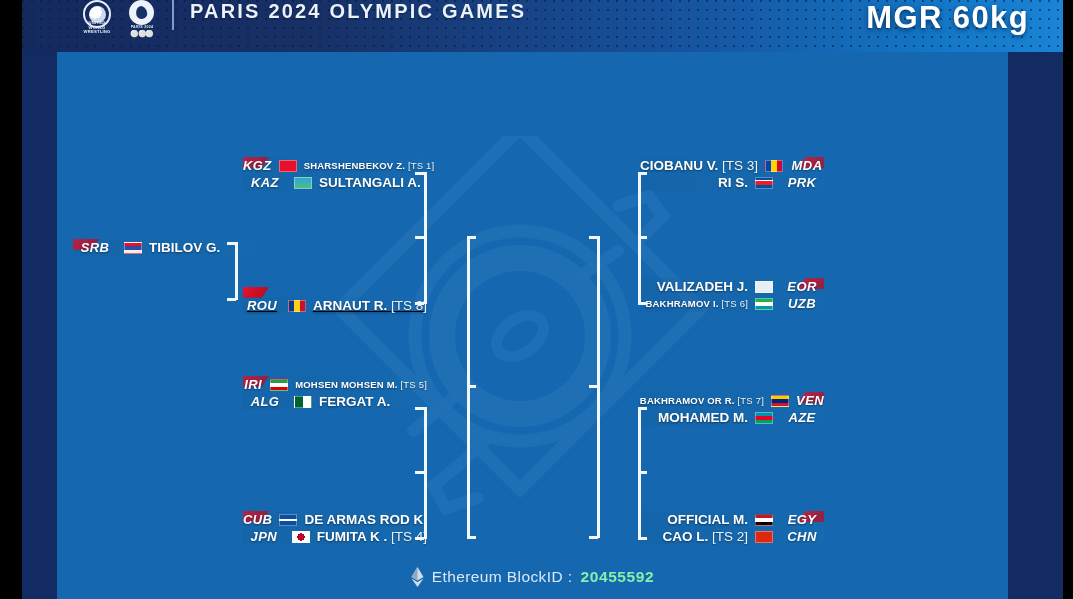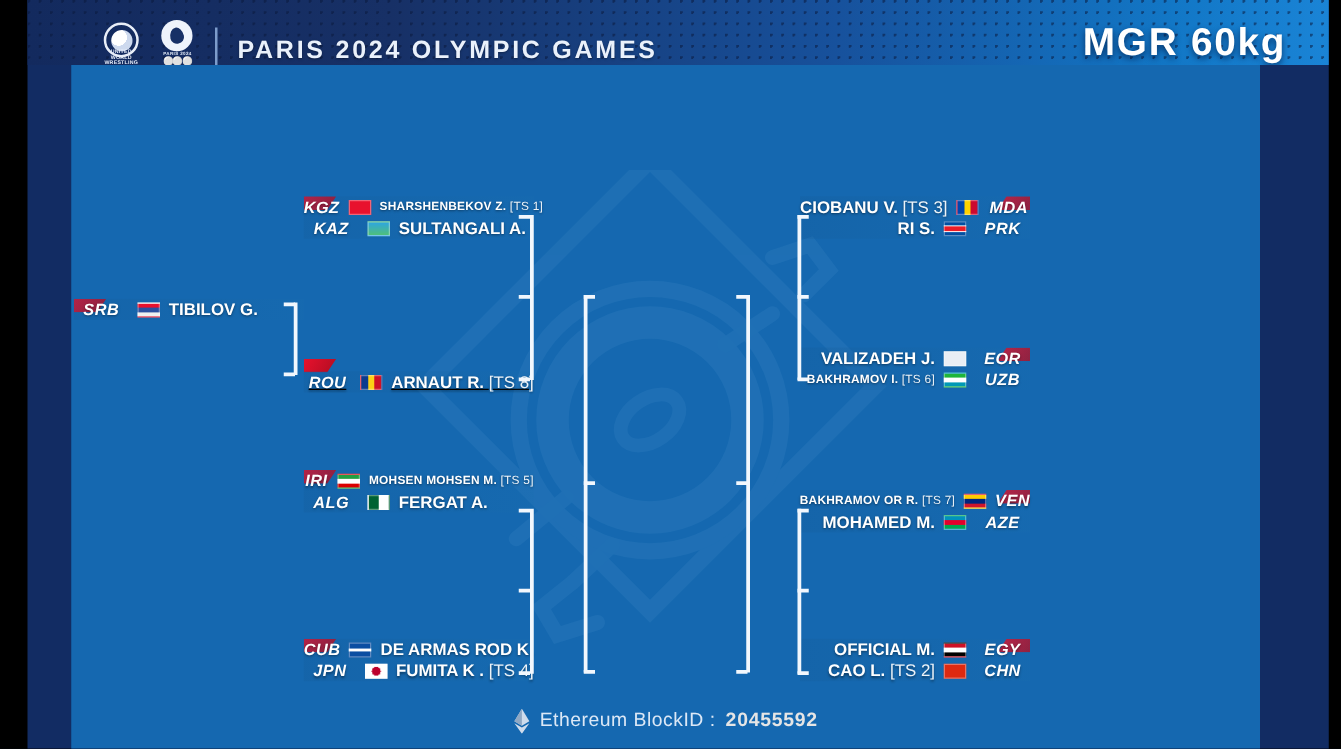--- a/index.html
+++ b/index.html
@@ -23,21 +23,21 @@
     position:absolute; left:22px; top:0; width:1041px; height:52px;
     background:linear-gradient(90deg,#132a5e 0%, #173066 28%, #17519c 62%, #1277c6 88%, #1a84d6 100%);
     overflow:hidden;
   }
   .header .dots {
     position:absolute; inset:0;
     background-image:radial-gradient(circle at 1px 1px, rgba(10,25,60,.55) 1.1px, transparent 1.2px);
     background-size:9px 9px;
   }
   .header-inner {
-    position:absolute; inset:0; display:flex; align-items:flex-end;
+    position:absolute; inset:0; display:flex; align-items:flex-start;
     padding:0 22px 0 58px;
   }
   .logo-uww { width:34px; height:34px; position:relative; flex:0 0 auto; }
   .logo-uww .ring {
     width:28px;height:28px;border-radius:50%;border:2px solid #e8eef8;
     position:absolute; left:3px; top:0;
     display:flex;align-items:center;justify-content:center;
   }
   .logo-uww .ring::after{
     content:""; width:17px;height:17px;border-radius:50%;
@@ -125,21 +125,21 @@
   .conn.v { width:2.5px; }
   .conn.h { height:2.5px; width:9px; }
 
   
   .footer{
     position:absolute; left:0; right:0; bottom:12px; text-align:center;
     color:#dce8f6; font-size:15.5px; letter-spacing:.4px;
     display:flex; align-items:center; justify-content:center; gap:8px;
   }
   .footer .eth{ width:13px;height:20px; display:inline-block; }
-  .footer .bid{ color:#e5e5e5; font-weight:700; letter-spacing:.6px; }
+  .footer .bid{ color:#86efac; font-weight:700; letter-spacing:.6px; }
 </style>
 </head>
 <body>
 
 <div id="stage">
 
   <div class="navy-bg"></div>
 
   <div class="header">
     <div class="dots"></div>
@@ -193,21 +193,21 @@
         <span class="flag" style="background:linear-gradient(#e8112d,#e8112d);"></span>
         <span class="nm"><span>SHARSHENBEKOV Z.</span> <span class="seed">[TS 1]</span></span>
       </div>
       <div class="row win">
         <span class="noc">KAZ</span>
         <span class="flag" style="background:linear-gradient(#2ea6e0,#4fbf7a);"></span>
         <span class="nm"><span>SULTANGALI A.</span></span>
       </div>
     </div>
 
-    <div class="match left" style="left:2px; top:187px;">
+    <div class="match left" style="left:16px; top:187px;">
       <div class="redcap"></div>
       <div class="row win">
         <span class="noc">SRB</span>
         <span class="flag" style="background:linear-gradient(#e8112d 0 33%, #2b4fa0 33% 66%, #f0f0f0 66% 100%);"></span>
         <span class="nm"><span>TIBILOV G.</span></span>
       </div>
     </div>
 
     <div class="match left" style="left:186px; top:235px;">
       <div class="redcap"></div>

